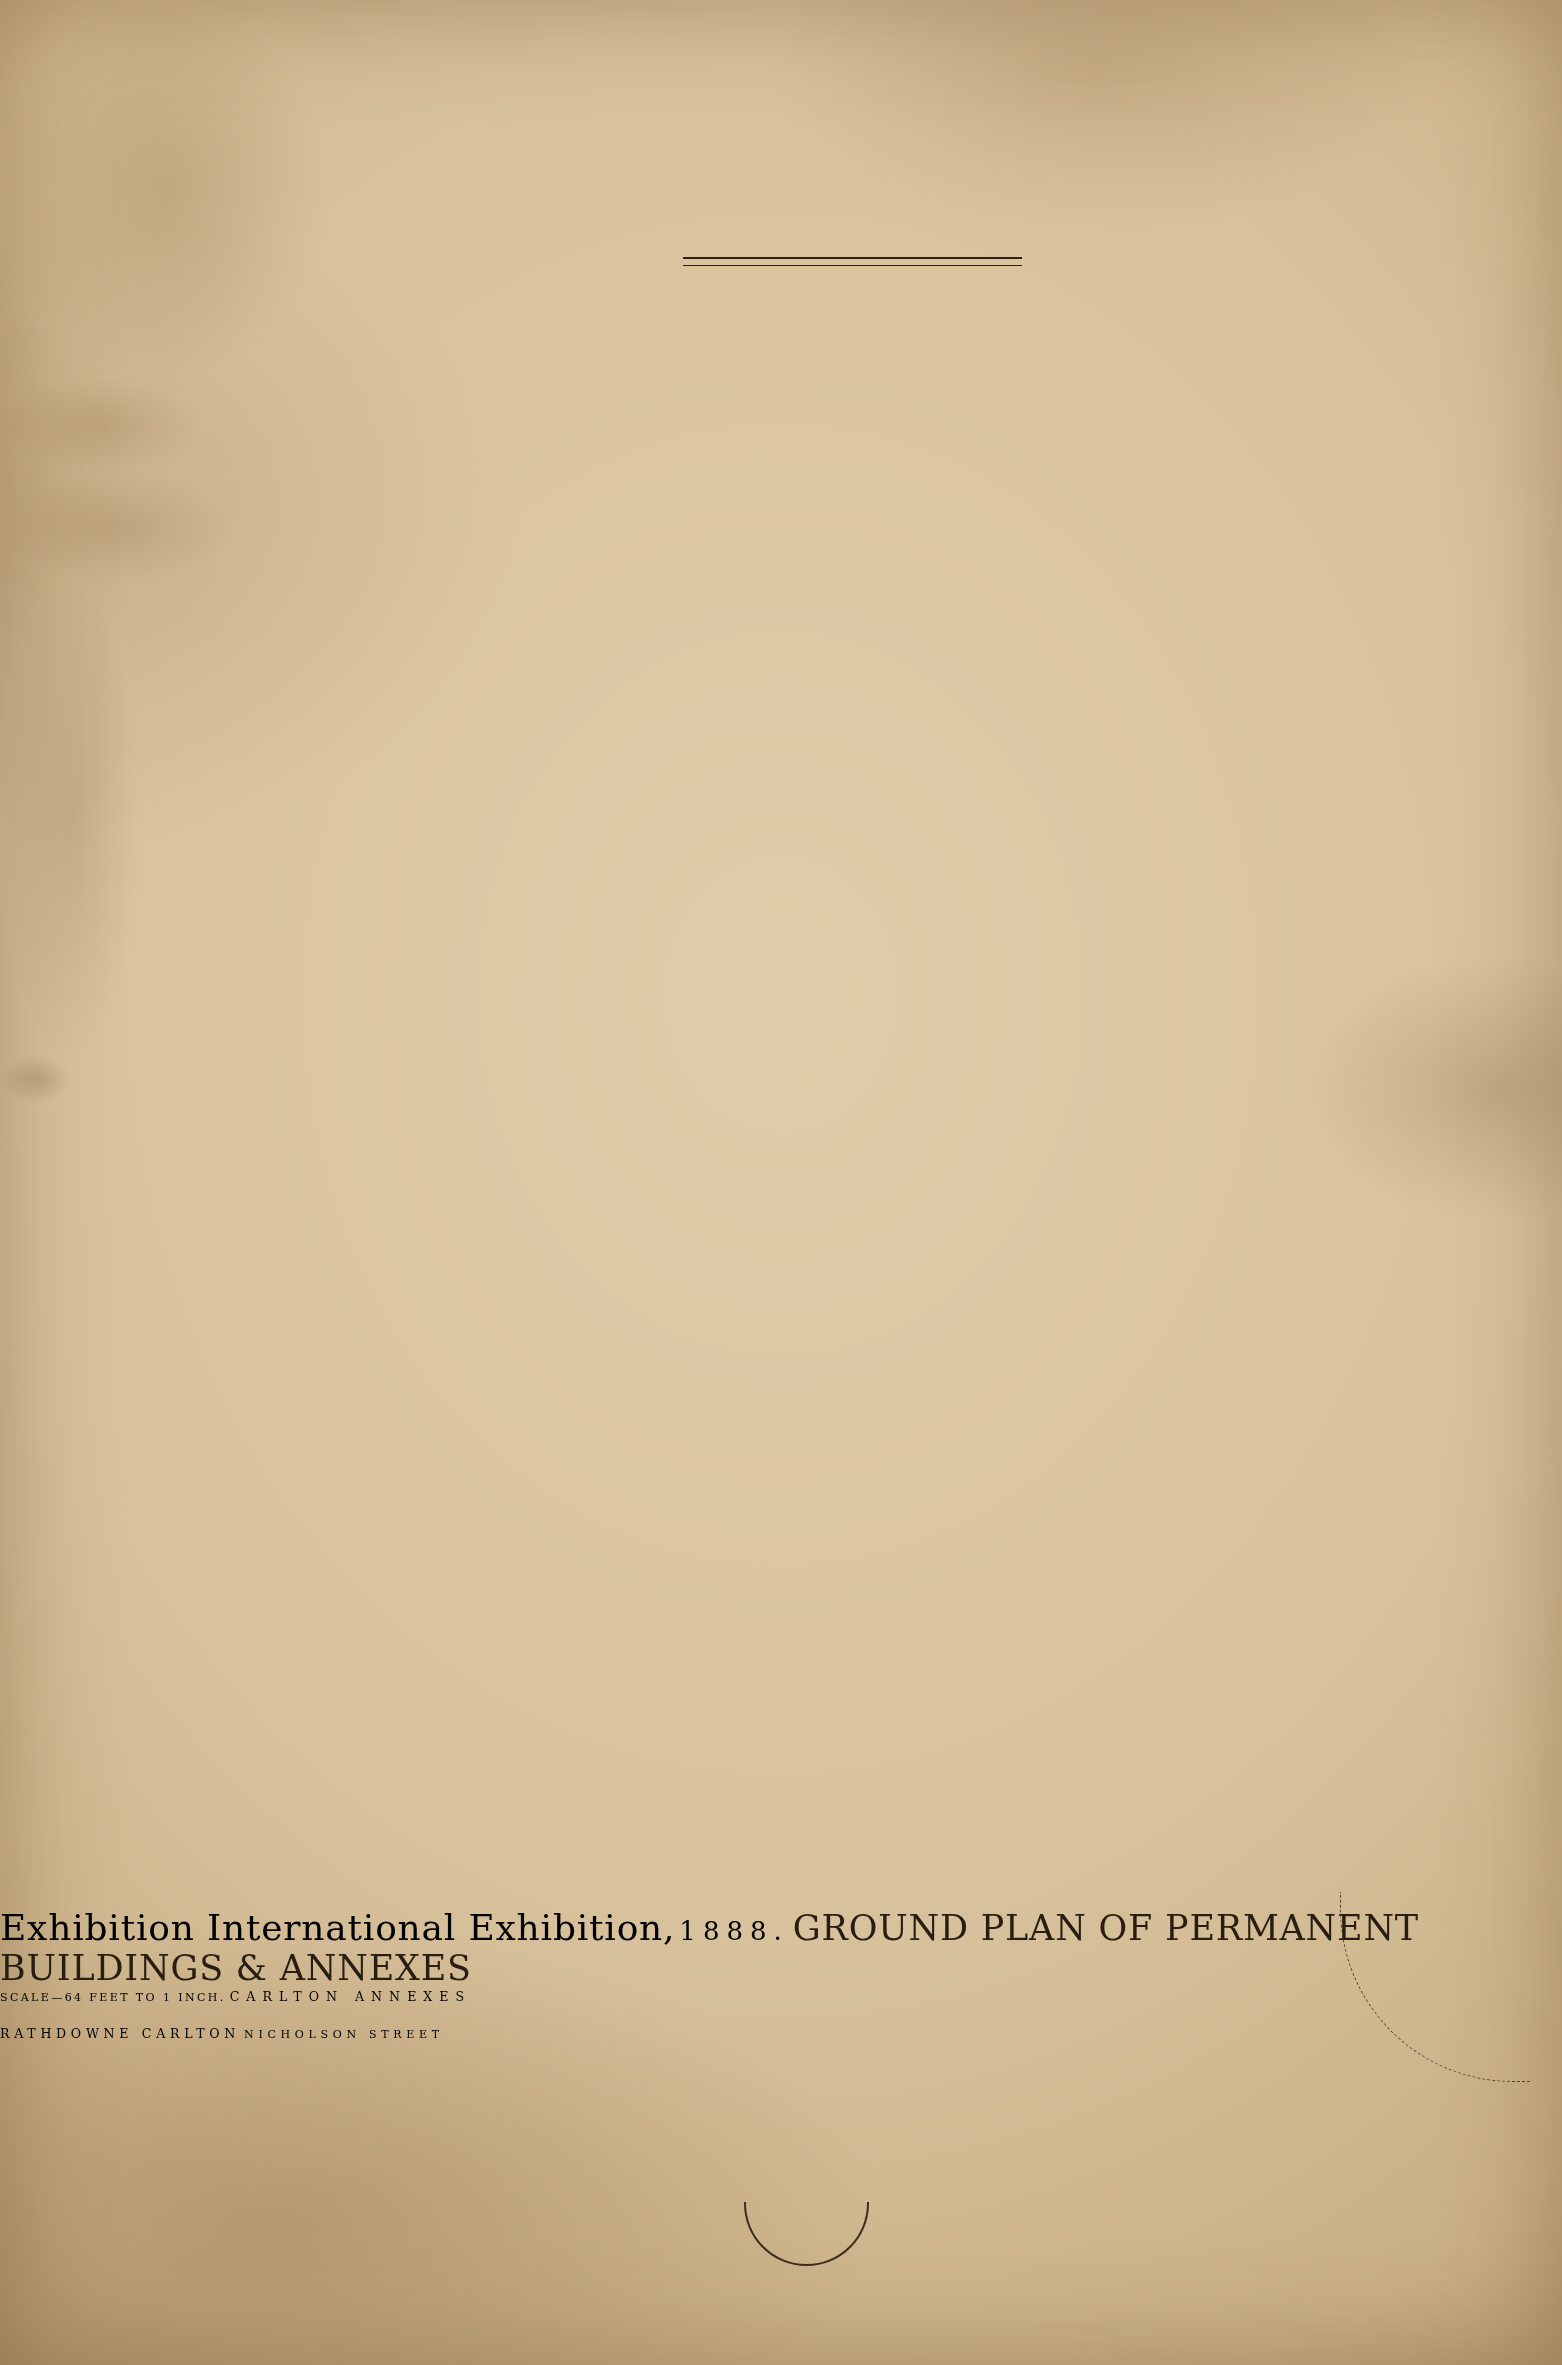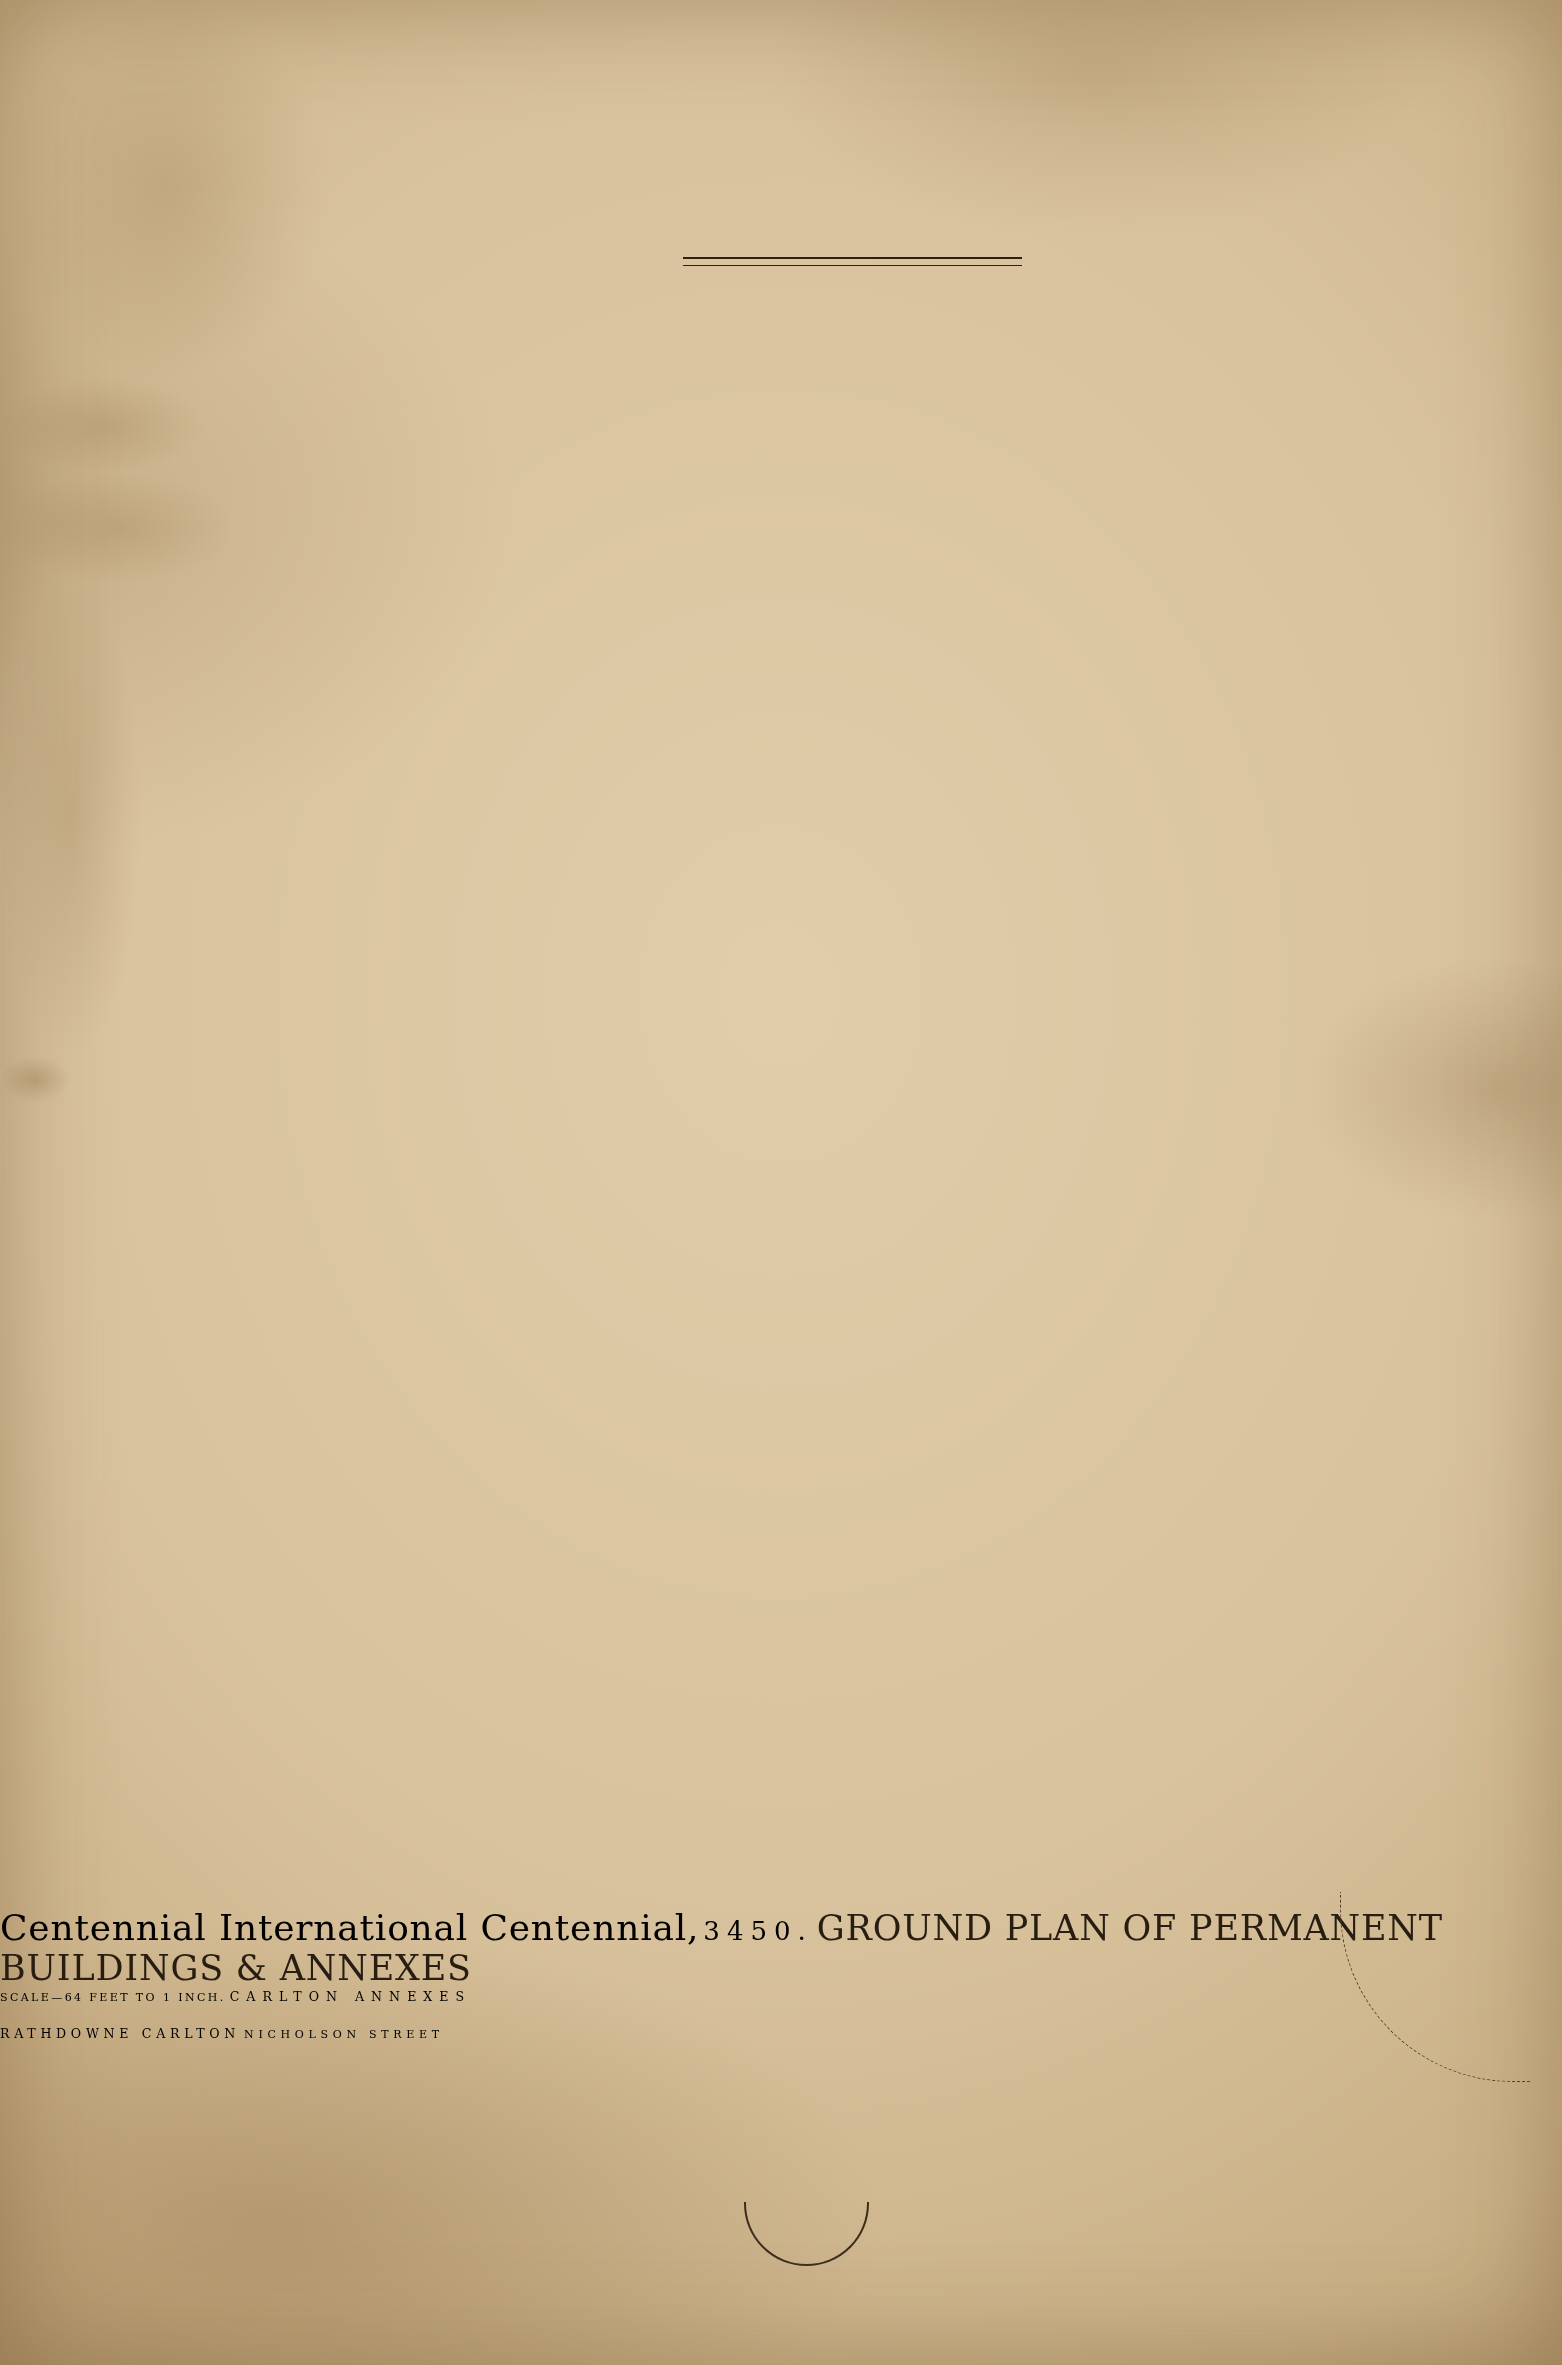--- a/index.html
+++ b/index.html
@@ -37,22 +37,22 @@
   <div class="stain" style="left:47px;top:1971px;width:331px;height:378px;background:radial-gradient(closest-side,rgba(118,82,40,.20),transparent)"></div>
   <div class="stain" style="left:647px;top:16px;width:205px;height:95px;background:radial-gradient(closest-side,rgba(118,82,40,.16),transparent)"></div>
   <div class="stain" style="left:978px;top:55px;width:237px;height:110px;background:radial-gradient(closest-side,rgba(118,82,40,.14),transparent)"></div>
   <div class="stain" style="left:1411px;top:946px;width:142px;height:473px;background:radial-gradient(closest-side,rgba(118,82,40,.18),transparent)"></div>
   <div class="stain" style="left:221px;top:260px;width:71px;height:47px;background:radial-gradient(closest-side,rgba(118,82,40,.25),transparent)"></div>
   <div class="crease" style="left:1234px;top:1609px;width:1.6px;height:394px;transform:rotate(3deg)"></div>
   <div class="crease" style="left:866px;top:2003px;width:1.2px;height:205px;transform:rotate(-4deg)"></div>
   <div class="crease" style="left:1318px;top:47px;width:1.2px;height:205px;transform:rotate(8deg)"></div>
 
   
-  <span class="lbl b ls0" style="left:852px;top:167px;font-size:36px;letter-spacing:0.8px">Centennial International Centennial,</span>
-  <span class="lbl b" style="left:852px;top:232px;font-size:26px;letter-spacing:7px">3450.</span>
+  <span class="lbl b ls0" style="left:852px;top:167px;font-size:36px;letter-spacing:0.8px">Exhibition International Exhibition,</span>
+  <span class="lbl b" style="left:852px;top:232px;font-size:26px;letter-spacing:7px">1888.</span>
   <div style="position:absolute;left:683px;top:257px;width:339px;height:5.5px;border-top:2px solid #2c2113;border-bottom:1.2px solid #2c2113;z-index:30"></div>
   <span class="lbl sans" style="left:801px;top:315px;font-size:35px;letter-spacing:0.8px;transform:translate(-50%,-50%) scale(.9,1.22);color:#271d10">GROUND PLAN OF PERMANENT BUILDINGS &amp; ANNEXES</span>
   <div class="hl" style="left:740px;top:378px;width:101px;height:1.2px"></div>
   <span class="lbl sans" style="left:784px;top:395px;font-size:11px;letter-spacing:2.4px">SCALE—64 FEET TO 1 INCH.</span>
 
   
   <span class="lbl sans" style="left:784px;top:461px;font-size:12.6px;letter-spacing:7px">CARLTON ANNEXES</span>
   <div class="hl t3" style="left:193px;top:486px;width:1183px"></div>
   <div class="vl" style="left:193px;top:486px;height:11px"></div>
   <div class="vl" style="left:1374px;top:486px;height:11px"></div>

